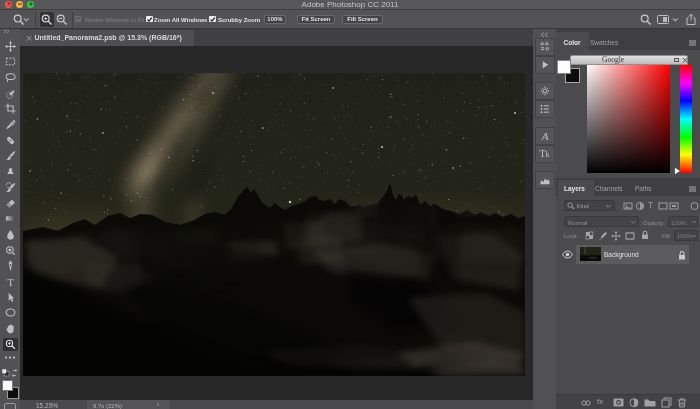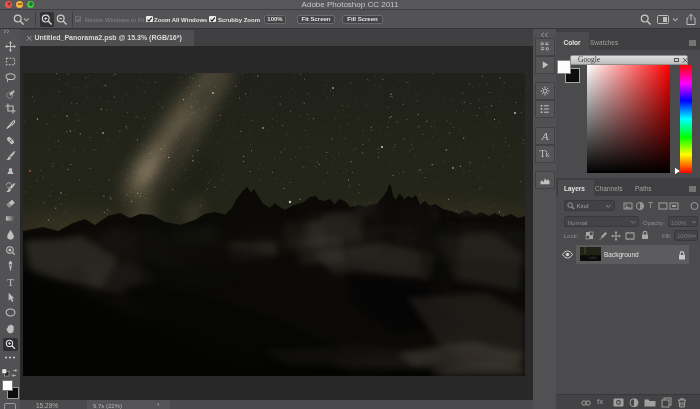--- a/index.html
+++ b/index.html
@@ -1516,21 +1516,21 @@
   </svg>
 <div class="abs" style="left:556px;top:29px;width:144px;height:380px;background:#4b4b4d"></div>
 <div class="abs" style="left:556px;top:29px;width:144px;height:21px;background:#3f3f41"></div>
 <div class="abs" style="left:556px;top:32px;width:33px;height:18px;background:#4b4b4d"></div>
 <div class="abs" style="left:563.5px;top:38.5px;font-size:6.5px;font-weight:bold;color:#e4e4e4">Color</div>
 <div class="abs" style="left:590px;top:38.5px;font-size:6.5px;color:#a2a2a2">Swatches</div>
 <svg class="abs" style="left:688px;top:39.5px" width="9" height="8">
     <path d="M1,1 h7 M1,3 h7 M1,5 h7" stroke="#aaa" stroke-width="1"></path>
   </svg>
 <div class="abs" style="left:570px;top:55px;width:118px;height:10px;background:linear-gradient(#e0e0e0,#bcbcbc);border:1px solid #8f8f8f;border-radius:2px 2px 0 0"></div>
-<div class="abs" style="left:578px;top:56px;font-size:7.5px;line-height:8px;font-family:'Liberation Serif',serif;color:#3a3a3a">Google</div>
+<div class="abs" style="left:602px;top:56px;font-size:7.5px;line-height:8px;font-family:'Liberation Serif',serif;color:#3a3a3a">Google</div>
 <div class="abs" style="left:674px;top:57.5px;width:4.5px;height:4.5px;border:1px solid #555"></div>
 <svg class="abs" style="left:681.5px;top:57px" width="7" height="7">
     <path d="M1,1 L5.5,5.5 M5.5,1 L1,5.5" stroke="#555" stroke-width="1"></path>
   </svg>
 <svg class="abs" style="left:587px;top:65px" width="83" height="108">
     <defs>
 <linearGradient id="sat" x1="0" y1="0" x2="1" y2="0">
         <stop offset="0" stop-color="#fff"></stop>
         <stop offset="1" stop-color="#f00"></stop>
       </linearGradient>

